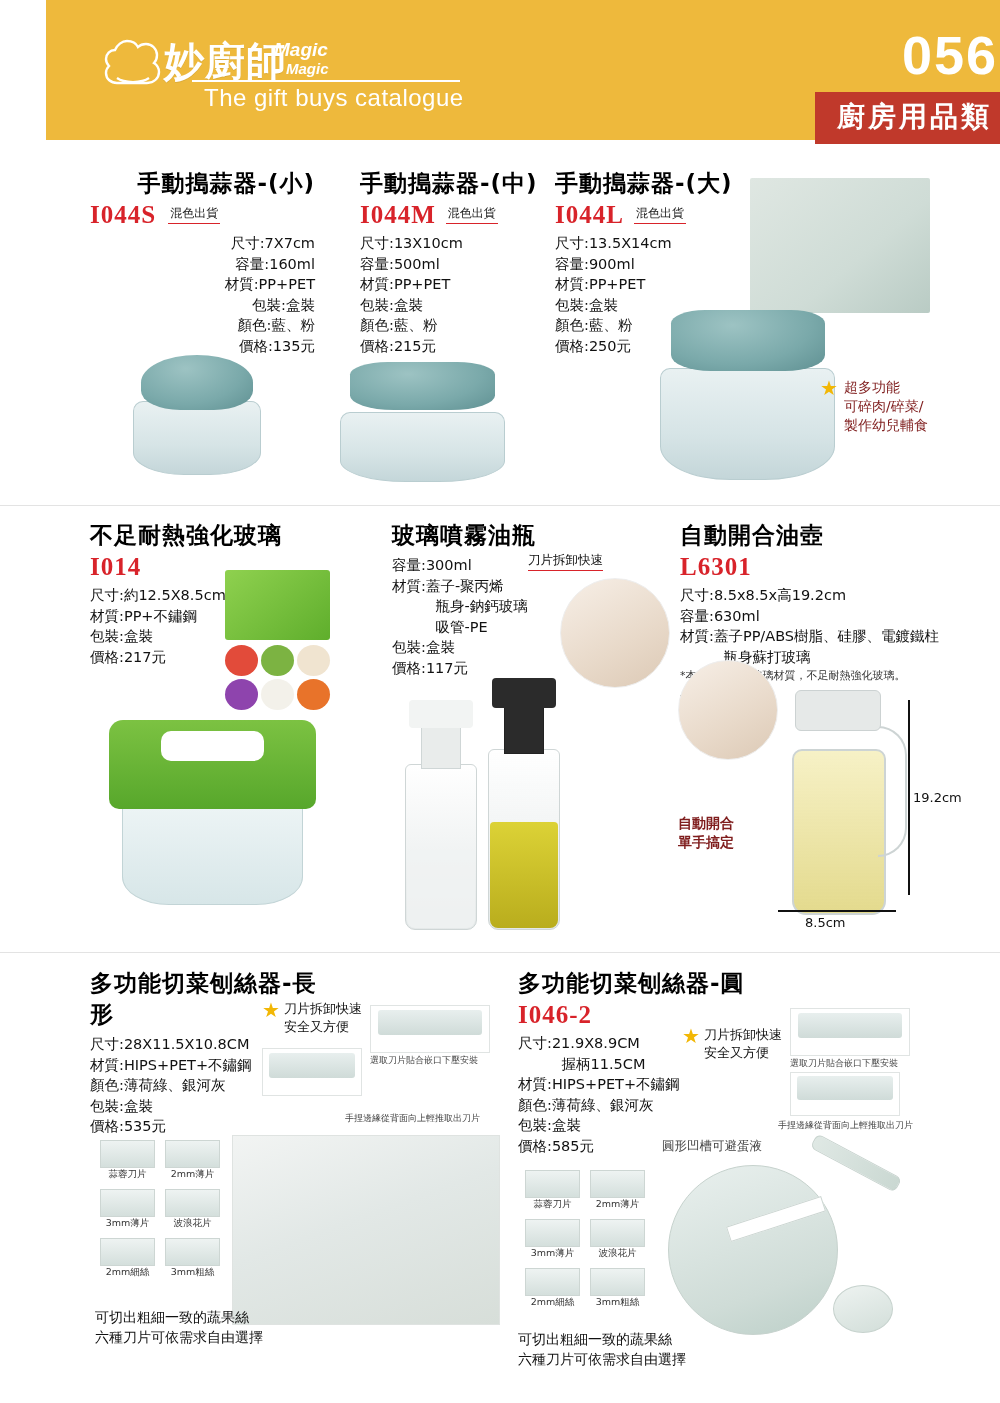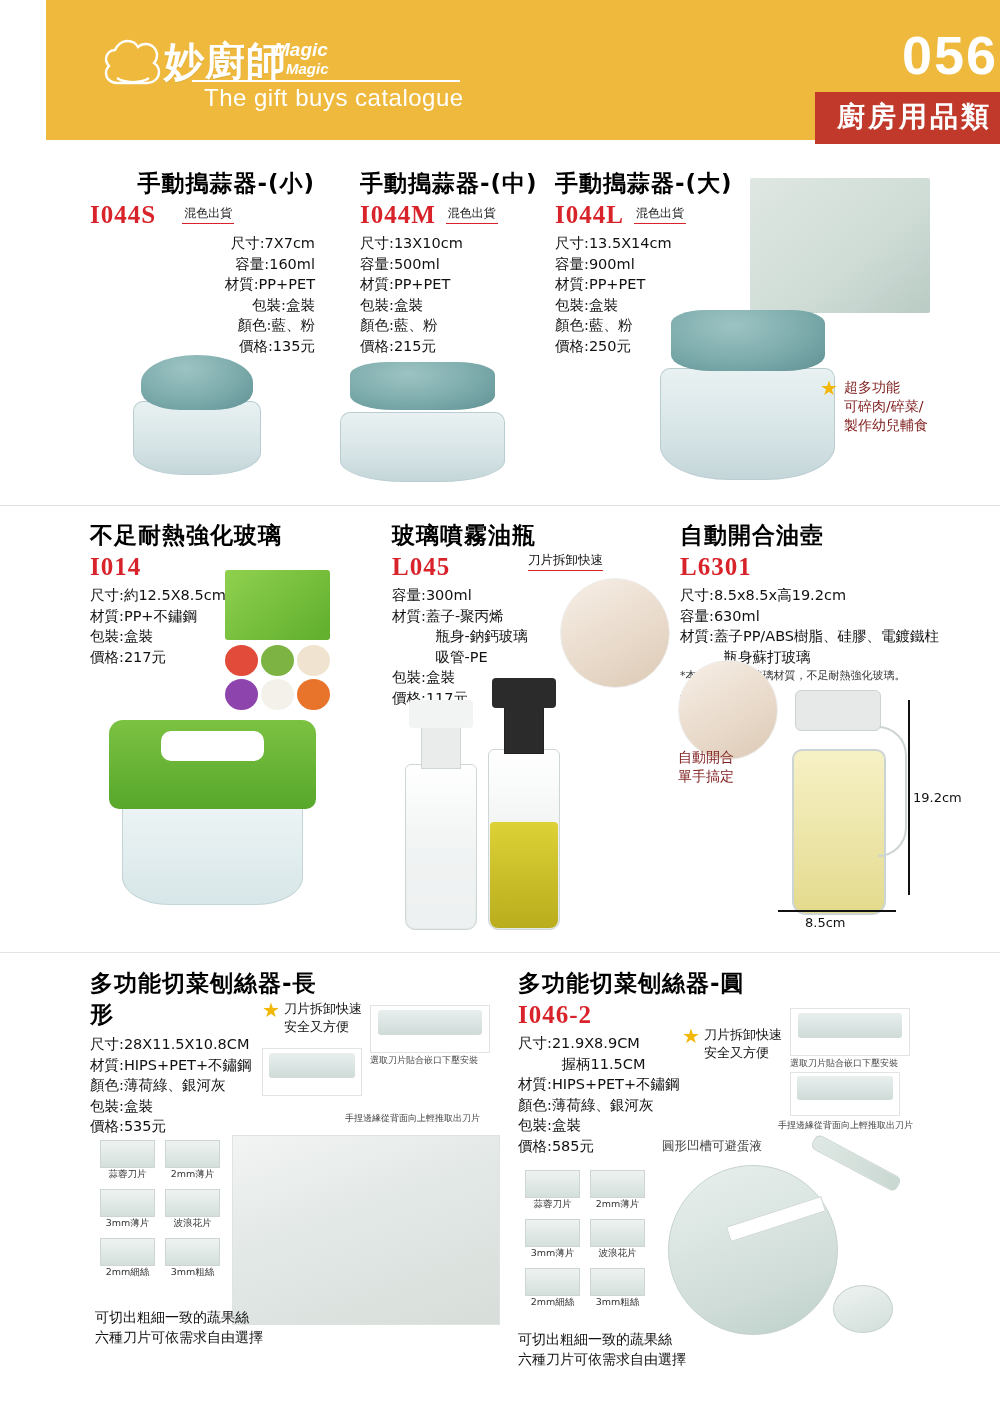--- a/index.html
+++ b/index.html
@@ -243,21 +243,21 @@
     <div class="logo-cooker">Magic</div>
     <div class="logo-rule"></div>
     <div class="logo-en">The gift buys catalogue</div>
     <div class="page-number">056</div>
     <div class="cat-tab">廚房用品類</div>
   </div>
 </div>
 
 <div style="position:absolute;left:90px;top:168px;width:225px;text-align:right;">
   <div class="title">手動搗蒜器-(小)</div>
-  <div style="display:flex;align-items:flex-end;gap:26px;">
+  <div style="display:flex;align-items:flex-end;gap:12px;">
     <div class="code">I044S</div>
     <div class="mix-badge" style="margin-bottom:5px;">混色出貨</div>
   </div>
   <div class="spec">尺寸:7X7cm
 容量:160ml
 材質:PP+PET
 包裝:盒裝
 顏色:藍、粉
 價格:135元</div>
 </div>
@@ -329,21 +329,20 @@
   <div class="veg-cell" style="background:#e8732a;"></div>
 </div>
 <div class="greenchop" style="position:absolute;left:105px;top:720px;width:215px;height:185px;">
   <div class="body"></div>
     <div class="top"></div>
     <div class="handle"></div>
 </div>
 
 <div style="position:absolute;left:392px;top:520px;width:210px;">
   <div class="title">玻璃噴霧油瓶</div>
-  <div class="code">L045</div>
   <div class="spec">容量:300ml
 材質:蓋子-聚丙烯
 　　　瓶身-鈉鈣玻璃
 　　　吸管-PE
 包裝:盒裝
 價格:117元</div>
 </div>
 <div style="position:absolute;left:528px;top:550px;">
   <span class="ribbon">刀片拆卸快速</span>
 </div>
@@ -370,21 +369,21 @@
 　　　瓶身蘇打玻璃</div>
   <div class="spec-sm" style="margin-top:2px;">*本產品為普通玻璃材質，不足耐熱強化玻璃。</div>
   <div class="spec" style="margin-top:2px;">價格:120元</div>
 </div>
 <div class="hand-photo" style="left:678px;top:660px;width:100px;height:100px;"></div>
 <div class="oilpot" style="position:absolute;left:782px;top:690px;width:130px;height:225px;">
   <div class="glass"></div>
     <div class="spout"></div>
     <div class="lid"></div>
 </div>
-<div class="callout" style="position:absolute;left:678px;top:748px;width:130px;">自動開合
+<div class="callout" style="position:absolute;left:678px;top:814px;width:130px;font-weight:bold;">自動開合
 單手搞定</div>
 <div class="arrow-v" style="left:908px;top:700px;width:1.5px;height:195px;"></div>
 <div class="dim-label" style="position:absolute;left:913px;top:790px;">19.2cm</div>
 <div class="arrow-h" style="left:778px;top:910px;width:118px;height:1.5px;"></div>
 <div class="dim-label" style="position:absolute;left:805px;top:915px;">8.5cm</div>
 
 <div class="sep" style="top:952px;"></div>
 
 <div style="position:absolute;left:90px;top:968px;width:250px;">
   <div class="title">多功能切菜刨絲器-長形</div>

